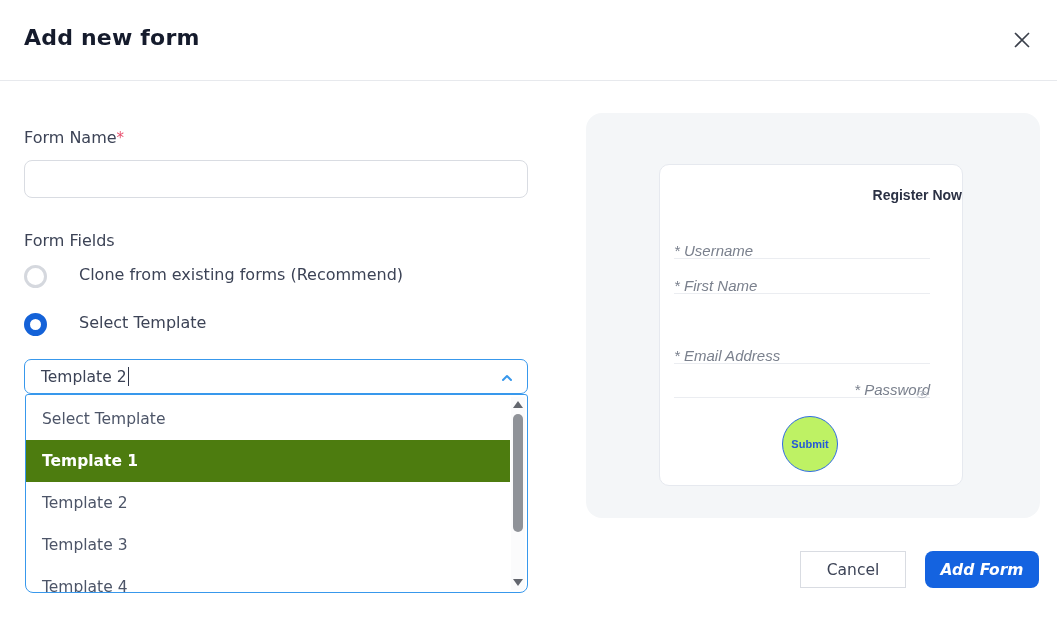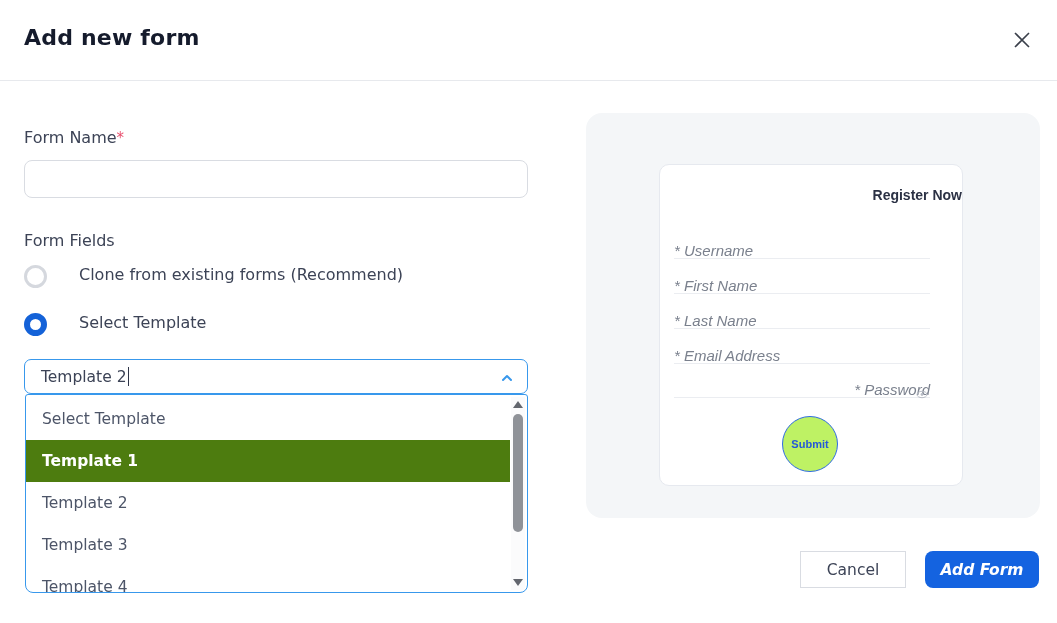--- a/index.html
+++ b/index.html
@@ -109,21 +109,20 @@
       <div class="sb-thumb"></div>
       <div class="sb-arrow sb-arrow-down"></div>
     </div>
   </div>
 
   <div class="preview-panel">
     <div class="preview-card">
       <div class="preview-title">Register Now</div>
       <div class="pfield" style="top:77px;">* Username</div>
       <div class="pfield" style="top:112px;">* First Name</div>
-      <div class="pfield" style="top:147px;">* Last Name</div>
       <div class="pfield" style="top:182px;">* Email Address</div>
       <div class="pfield" style="top:216px;text-align:right;">
         <span>* Password</span>
         <span class="eye">
           <svg width="12" height="9" viewBox="0 0 12 9">
               <ellipse cx="6" cy="4.5" rx="5" ry="3.2" fill="none" stroke="#b9bdc6" stroke-width="1"></ellipse>
               <circle cx="6" cy="4.5" r="1.4" fill="#b9bdc6"></circle>
             </svg>
         </span>
       </div>

